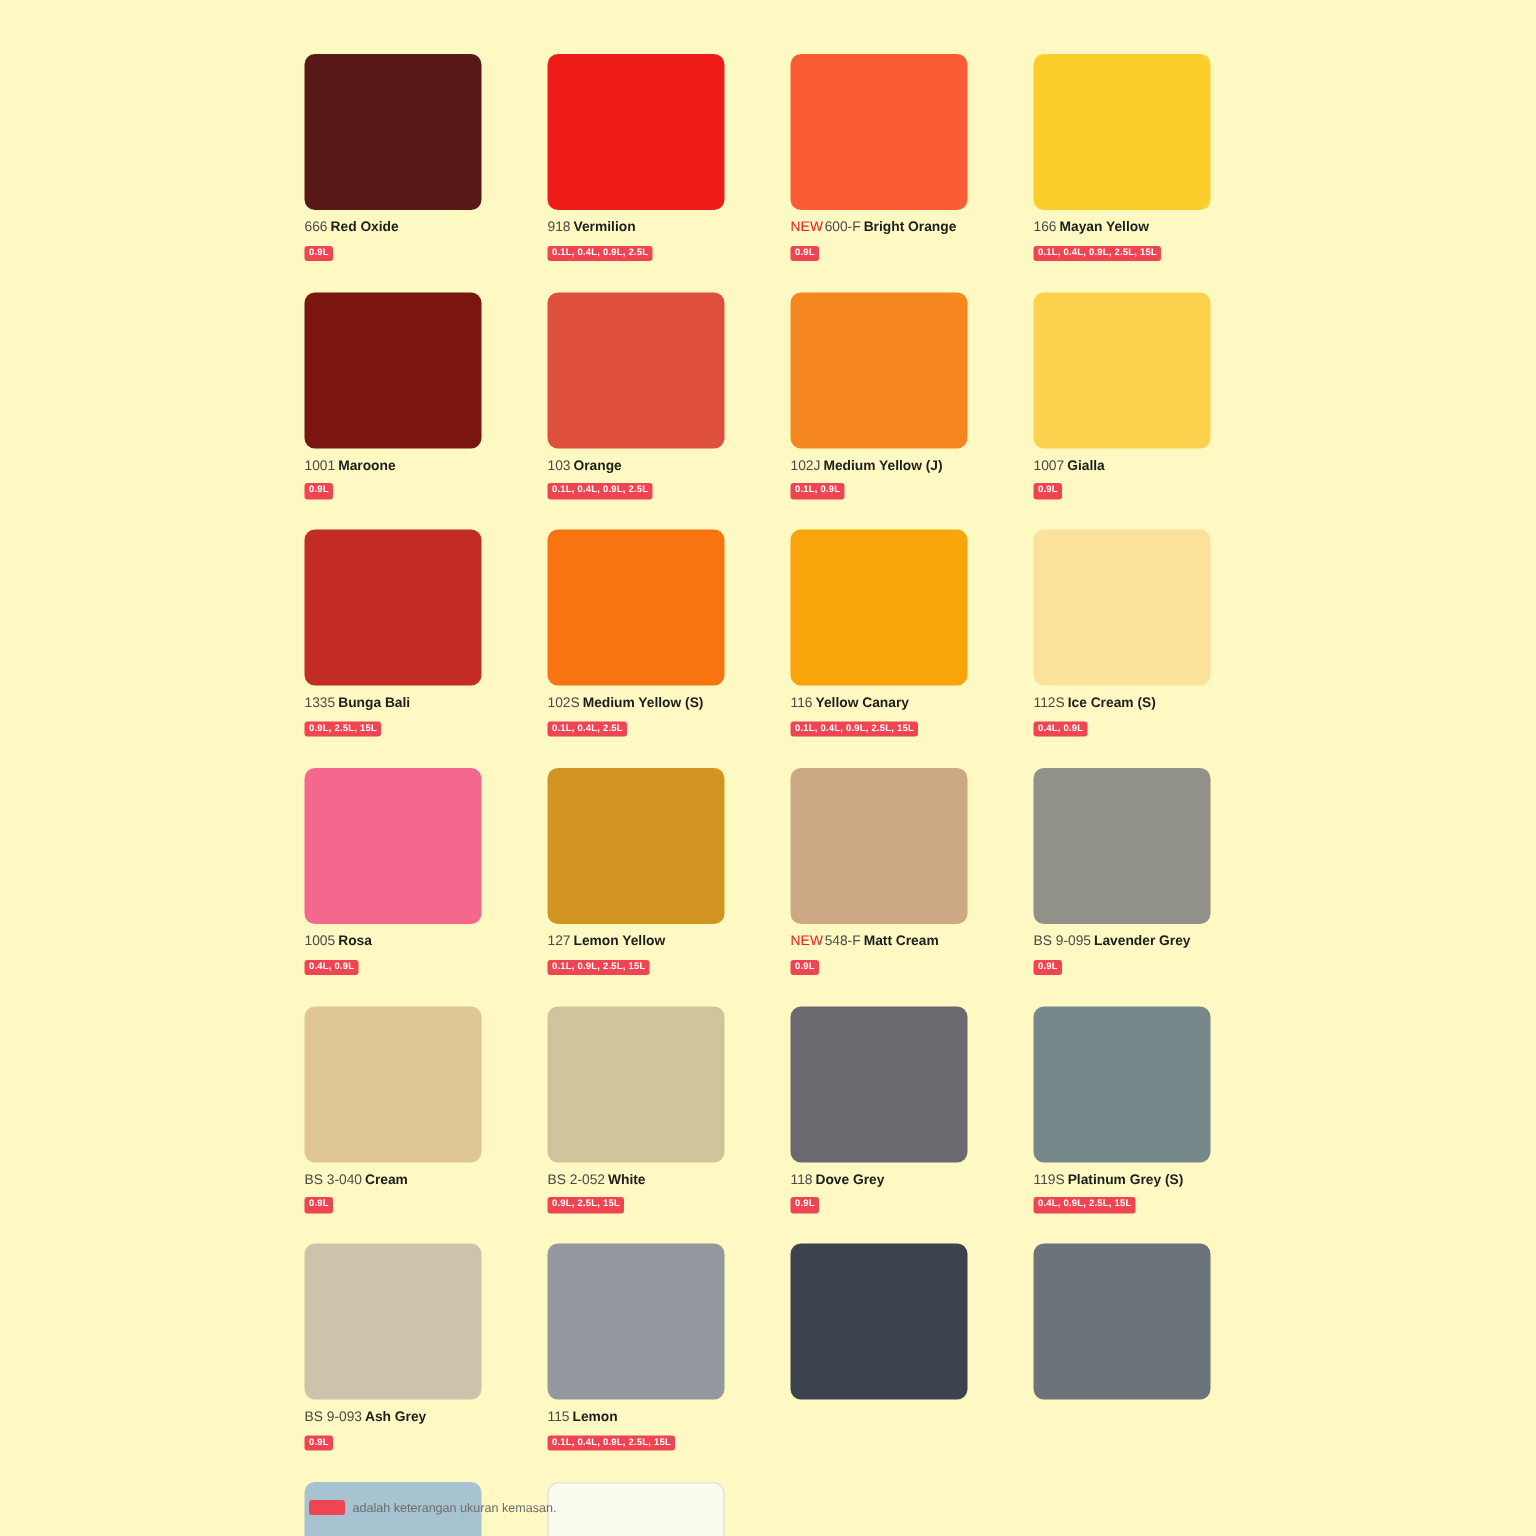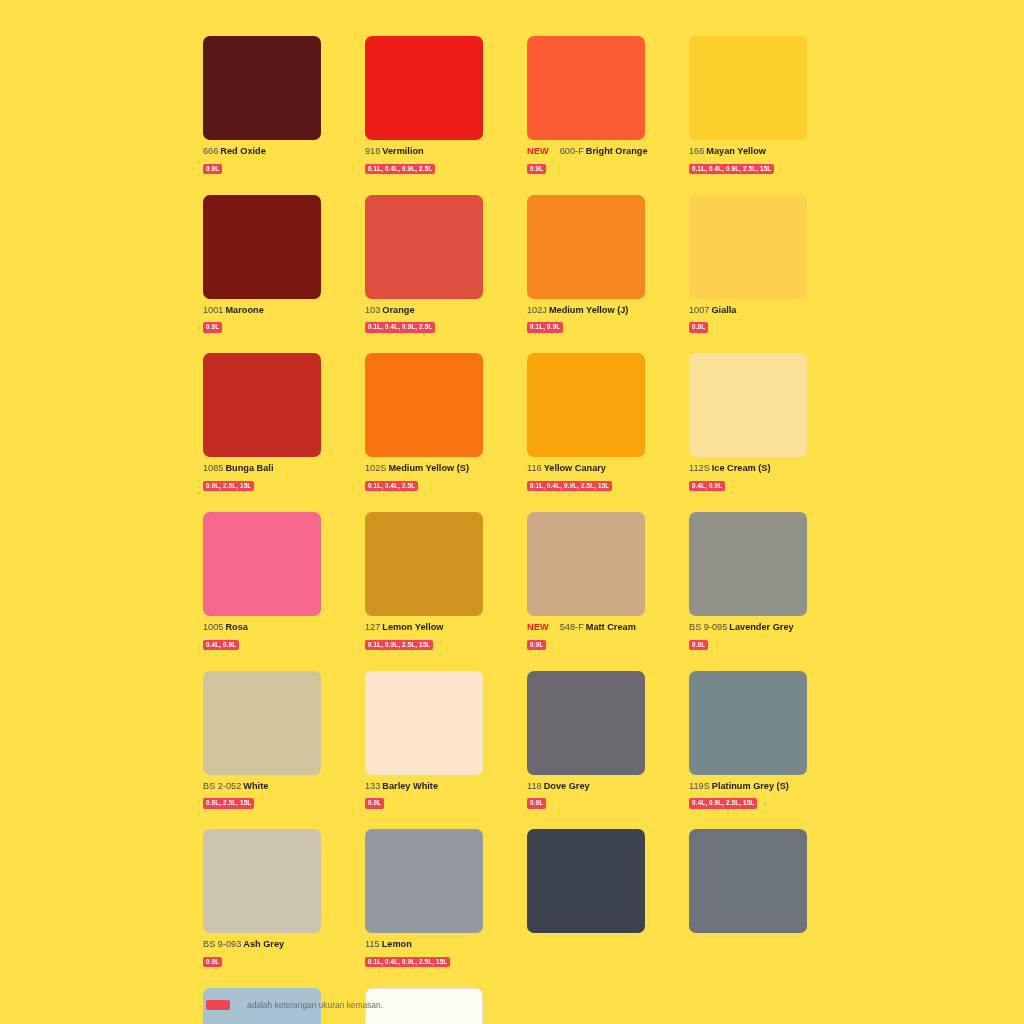--- a/index.html
+++ b/index.html
@@ -10,21 +10,21 @@
     width: 1024px;
     height: 1024px;
     background: #ffffff;
     font-family: "Liberation Sans", sans-serif;
     -webkit-font-smoothing: antialiased;
   }
   #page {
     position: relative;
     width: 1024px;
     height: 1024px;
-    background: #fde047;
+    background: #fef9c3;
     overflow: hidden;
   }
   #grid {
     position: absolute;
     left: 203px;
     top: 36px;
     width: 620px;
     display: grid;
     grid-template-columns: repeat(4, 118px);
     column-gap: 44px;
@@ -45,23 +45,23 @@
   }
   .label-row {
     margin-top: 7px;
     line-height: 1.05;
     white-space: nowrap;
     font-size: 9.2px;
     color: #2b2b2b;
   }
   .tag-new {
     color: #ed1c24;
-    font-weight: bold;
+    font-weight: normal;
     letter-spacing: 0.1px;
-    margin-right: 11px;
+    margin-right: 1px;
     font-size: 9.2px;
   }
   .code {
     color: #4a4a4a;
     font-weight: normal;
     margin-right: 2px;
     font-size: 9.2px;
   }
   .cname {
     color: #1d1d1d;
@@ -80,21 +80,21 @@
     border-radius: 2px;
     line-height: 1;
     white-space: nowrap;
   }
   #footer {
     position: absolute;
     left: 206px;
     top: 1000px;
     display: flex;
     align-items: flex-end;
-    gap: 17px;
+    gap: 5px;
   }
   #footer .legend-chip {
     width: 24px;
     height: 10px;
     background: #ef4452;
     border-radius: 2px;
     display: inline-block;
   }
   #footer .legend-text {
     font-size: 8.4px;
@@ -109,30 +109,30 @@
 
   <div id="grid">
       <div class="swatch-cell"><div class="chip" style="background: rgb(87, 24, 23);"></div><div class="label-row"><span class="code">666</span><span class="cname">Red Oxide</span></div><div class="sizes">0.9L</div></div>
       <div class="swatch-cell"><div class="chip" style="background: rgb(237, 28, 22);"></div><div class="label-row"><span class="code">918</span><span class="cname">Vermilion</span></div><div class="sizes">0.1L, 0.4L, 0.9L, 2.5L</div></div>
       <div class="swatch-cell"><div class="chip" style="background: rgb(250, 92, 51);"></div><div class="label-row"><span class="tag-new">NEW</span><span class="code">600-F</span><span class="cname">Bright Orange</span></div><div class="sizes">0.9L</div></div>
       <div class="swatch-cell"><div class="chip" style="background: rgb(251, 206, 44);"></div><div class="label-row"><span class="code">166</span><span class="cname">Mayan Yellow</span></div><div class="sizes">0.1L, 0.4L, 0.9L, 2.5L, 15L</div></div>
       <div class="swatch-cell"><div class="chip" style="background: rgb(122, 21, 15);"></div><div class="label-row"><span class="code">1001</span><span class="cname">Maroone</span></div><div class="sizes">0.9L</div></div>
       <div class="swatch-cell"><div class="chip" style="background: rgb(222, 79, 61);"></div><div class="label-row"><span class="code">103</span><span class="cname">Orange</span></div><div class="sizes">0.1L, 0.4L, 0.9L, 2.5L</div></div>
       <div class="swatch-cell"><div class="chip" style="background: rgb(246, 134, 31);"></div><div class="label-row"><span class="code">102J</span><span class="cname">Medium Yellow (J)</span></div><div class="sizes">0.1L, 0.9L</div></div>
       <div class="swatch-cell"><div class="chip" style="background: rgb(251, 209, 78);"></div><div class="label-row"><span class="code">1007</span><span class="cname">Gialla</span></div><div class="sizes">0.9L</div></div>
-      <div class="swatch-cell"><div class="chip" style="background: rgb(195, 44, 35);"></div><div class="label-row"><span class="code">1085</span><span class="cname">Bunga Bali</span></div><div class="sizes">0.9L, 2.5L, 15L</div></div>
+      <div class="swatch-cell"><div class="chip" style="background: rgb(195, 44, 35);"></div><div class="label-row"><span class="code">1335</span><span class="cname">Bunga Bali</span></div><div class="sizes">0.9L, 2.5L, 15L</div></div>
       <div class="swatch-cell"><div class="chip" style="background: rgb(248, 116, 16);"></div><div class="label-row"><span class="code">102S</span><span class="cname">Medium Yellow (S)</span></div><div class="sizes">0.1L, 0.4L, 2.5L</div></div>
       <div class="swatch-cell"><div class="chip" style="background: rgb(249, 164, 11);"></div><div class="label-row"><span class="code">116</span><span class="cname">Yellow Canary</span></div><div class="sizes">0.1L, 0.4L, 0.9L, 2.5L, 15L</div></div>
       <div class="swatch-cell"><div class="chip" style="background: rgb(250, 226, 154);"></div><div class="label-row"><span class="code">112S</span><span class="cname">Ice Cream (S)</span></div><div class="sizes">0.4L, 0.9L</div></div>
       <div class="swatch-cell"><div class="chip" style="background: rgb(244, 104, 142);"></div><div class="label-row"><span class="code">1005</span><span class="cname">Rosa</span></div><div class="sizes">0.4L, 0.9L</div></div>
       <div class="swatch-cell"><div class="chip" style="background: rgb(209, 148, 32);"></div><div class="label-row"><span class="code">127</span><span class="cname">Lemon Yellow</span></div><div class="sizes">0.1L, 0.9L, 2.5L, 15L</div></div>
       <div class="swatch-cell"><div class="chip" style="background: rgb(204, 168, 133);"></div><div class="label-row"><span class="tag-new">NEW</span><span class="code">548-F</span><span class="cname">Matt Cream</span></div><div class="sizes">0.9L</div></div>
       <div class="swatch-cell"><div class="chip" style="background: rgb(145, 145, 138);"></div><div class="label-row"><span class="code">BS 9-095</span><span class="cname">Lavender Grey</span></div><div class="sizes">0.9L</div></div>
+      <div class="swatch-cell"><div class="chip" style="background: rgb(223, 199, 148);"></div><div class="label-row"><span class="code">BS 3-040</span><span class="cname">Cream</span></div><div class="sizes">0.9L</div></div>
       <div class="swatch-cell"><div class="chip" style="background: rgb(208, 196, 156);"></div><div class="label-row"><span class="code">BS 2-052</span><span class="cname">White</span></div><div class="sizes">0.9L, 2.5L, 15L</div></div>
-      <div class="swatch-cell"><div class="chip" style="background: rgb(251, 229, 203);"></div><div class="label-row"><span class="code">133</span><span class="cname">Barley White</span></div><div class="sizes">0.9L</div></div>
       <div class="swatch-cell"><div class="chip" style="background: rgb(107, 104, 112);"></div><div class="label-row"><span class="code">118</span><span class="cname">Dove Grey</span></div><div class="sizes">0.9L</div></div>
       <div class="swatch-cell"><div class="chip" style="background: rgb(119, 136, 138);"></div><div class="label-row"><span class="code">119S</span><span class="cname">Platinum Grey (S)</span></div><div class="sizes">0.4L, 0.9L, 2.5L, 15L</div></div>
       <div class="swatch-cell"><div class="chip" style="background: rgb(204, 195, 172);"></div><div class="label-row"><span class="code">BS 9-093</span><span class="cname">Ash Grey</span></div><div class="sizes">0.9L</div></div>
       <div class="swatch-cell"><div class="chip" style="background: rgb(147, 153, 158);"></div><div class="label-row"><span class="code">115</span><span class="cname">Lemon</span></div><div class="sizes">0.1L, 0.4L, 0.9L, 2.5L, 15L</div></div>
       <div class="swatch-cell">
         <div class="chip" style="background: rgb(60, 67, 78);"></div>
       </div>
       <div class="swatch-cell">
         <div class="chip" style="background: rgb(108, 115, 123);"></div>
       </div>

